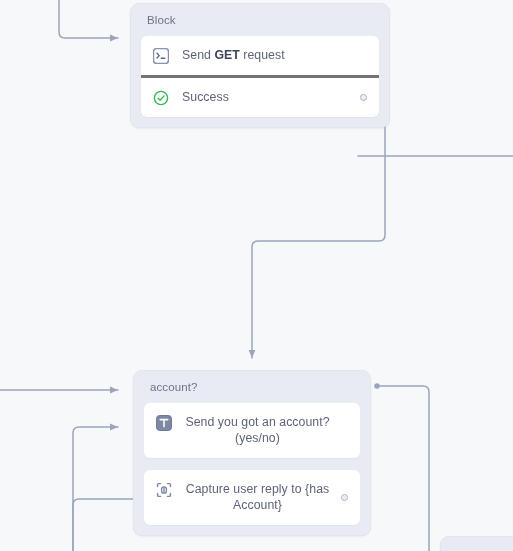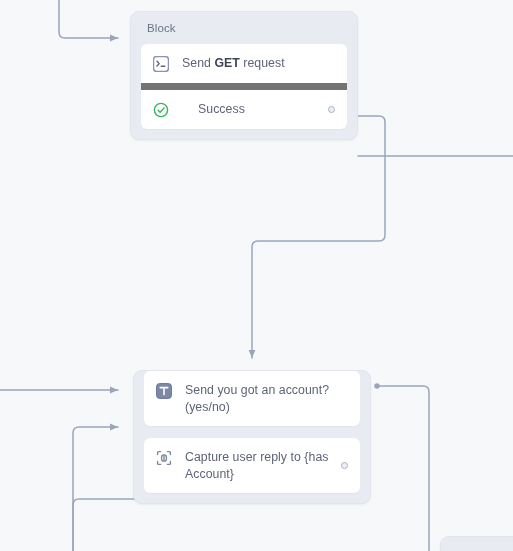--- a/index.html
+++ b/index.html
@@ -62,38 +62,38 @@
   
   .row {
     position: relative;
     display: flex;
     align-items: flex-start;
     padding: 11px 14px 11px 12px;
     min-height: 20px;
     box-sizing: border-box;
   }
   .row + .row {
-    border-top: 7px solid #737373;
-    gap: 16px;
+    border-top: 3px solid #737373;
   }
   .row-icon {
     flex: 0 0 auto;
     width: 16px;
     height: 16px;
     margin-right: 13px;
     margin-top: 1px;
     display: block;
   }
   .row-label {
     font-size: 12.3px;
     color: #5d6478;
     line-height: 16.5px;
     letter-spacing: .05px;
     padding-right: 16px;
     word-break: break-all;
+    text-align: center;
   }
   .row-label.plain { word-break: normal; }
   .row-label b {
     color: #3c4459;
     font-weight: 700;
   }
   .port {
     position: absolute;
     right: 12px;
     top: 50%;
@@ -102,22 +102,22 @@
     height: 7px;
     border-radius: 50%;
     background: #eceef4;
     border: 1px solid #aab2c5;
     box-sizing: border-box;
   }
 
   
   #node-block {
     left: 130px;
-    top: 11px;
-    width: 228px;
+    top: 3px;
+    width: 260px;
   }
   #node-account {
     left: 133px;
     top: 370px;
     width: 238px;
   }
   #node-partial {
     left: 440px;
     top: 536px;
     width: 160px;
@@ -184,20 +184,21 @@
         </span>
         <span class="row-label plain">Success</span>
         <span class="port"></span>
       </div>
 
 
     </div>
   </div>
 
   <div class="node" id="node-account">
+    <div class="node-title">account?</div>
 
     <div class="node-body">
       <div class="row">
         <span class="row-icon">
           <svg width="16" height="16" viewBox="0 0 16 16">
             <rect x="0.5" y="0.5" width="15" height="15" rx="3.2" fill="#7d88a4" stroke="#6f7b99" stroke-width="1"></rect>
             <path d="M4.2 4.6 L11.8 4.6 M8 4.6 L8 11.6" fill="none" stroke="#ffffff" stroke-width="1.6" stroke-linecap="round"></path>
           </svg>
         </span>
         <span class="row-label plain">Send you got an account? (yes/no)</span>

